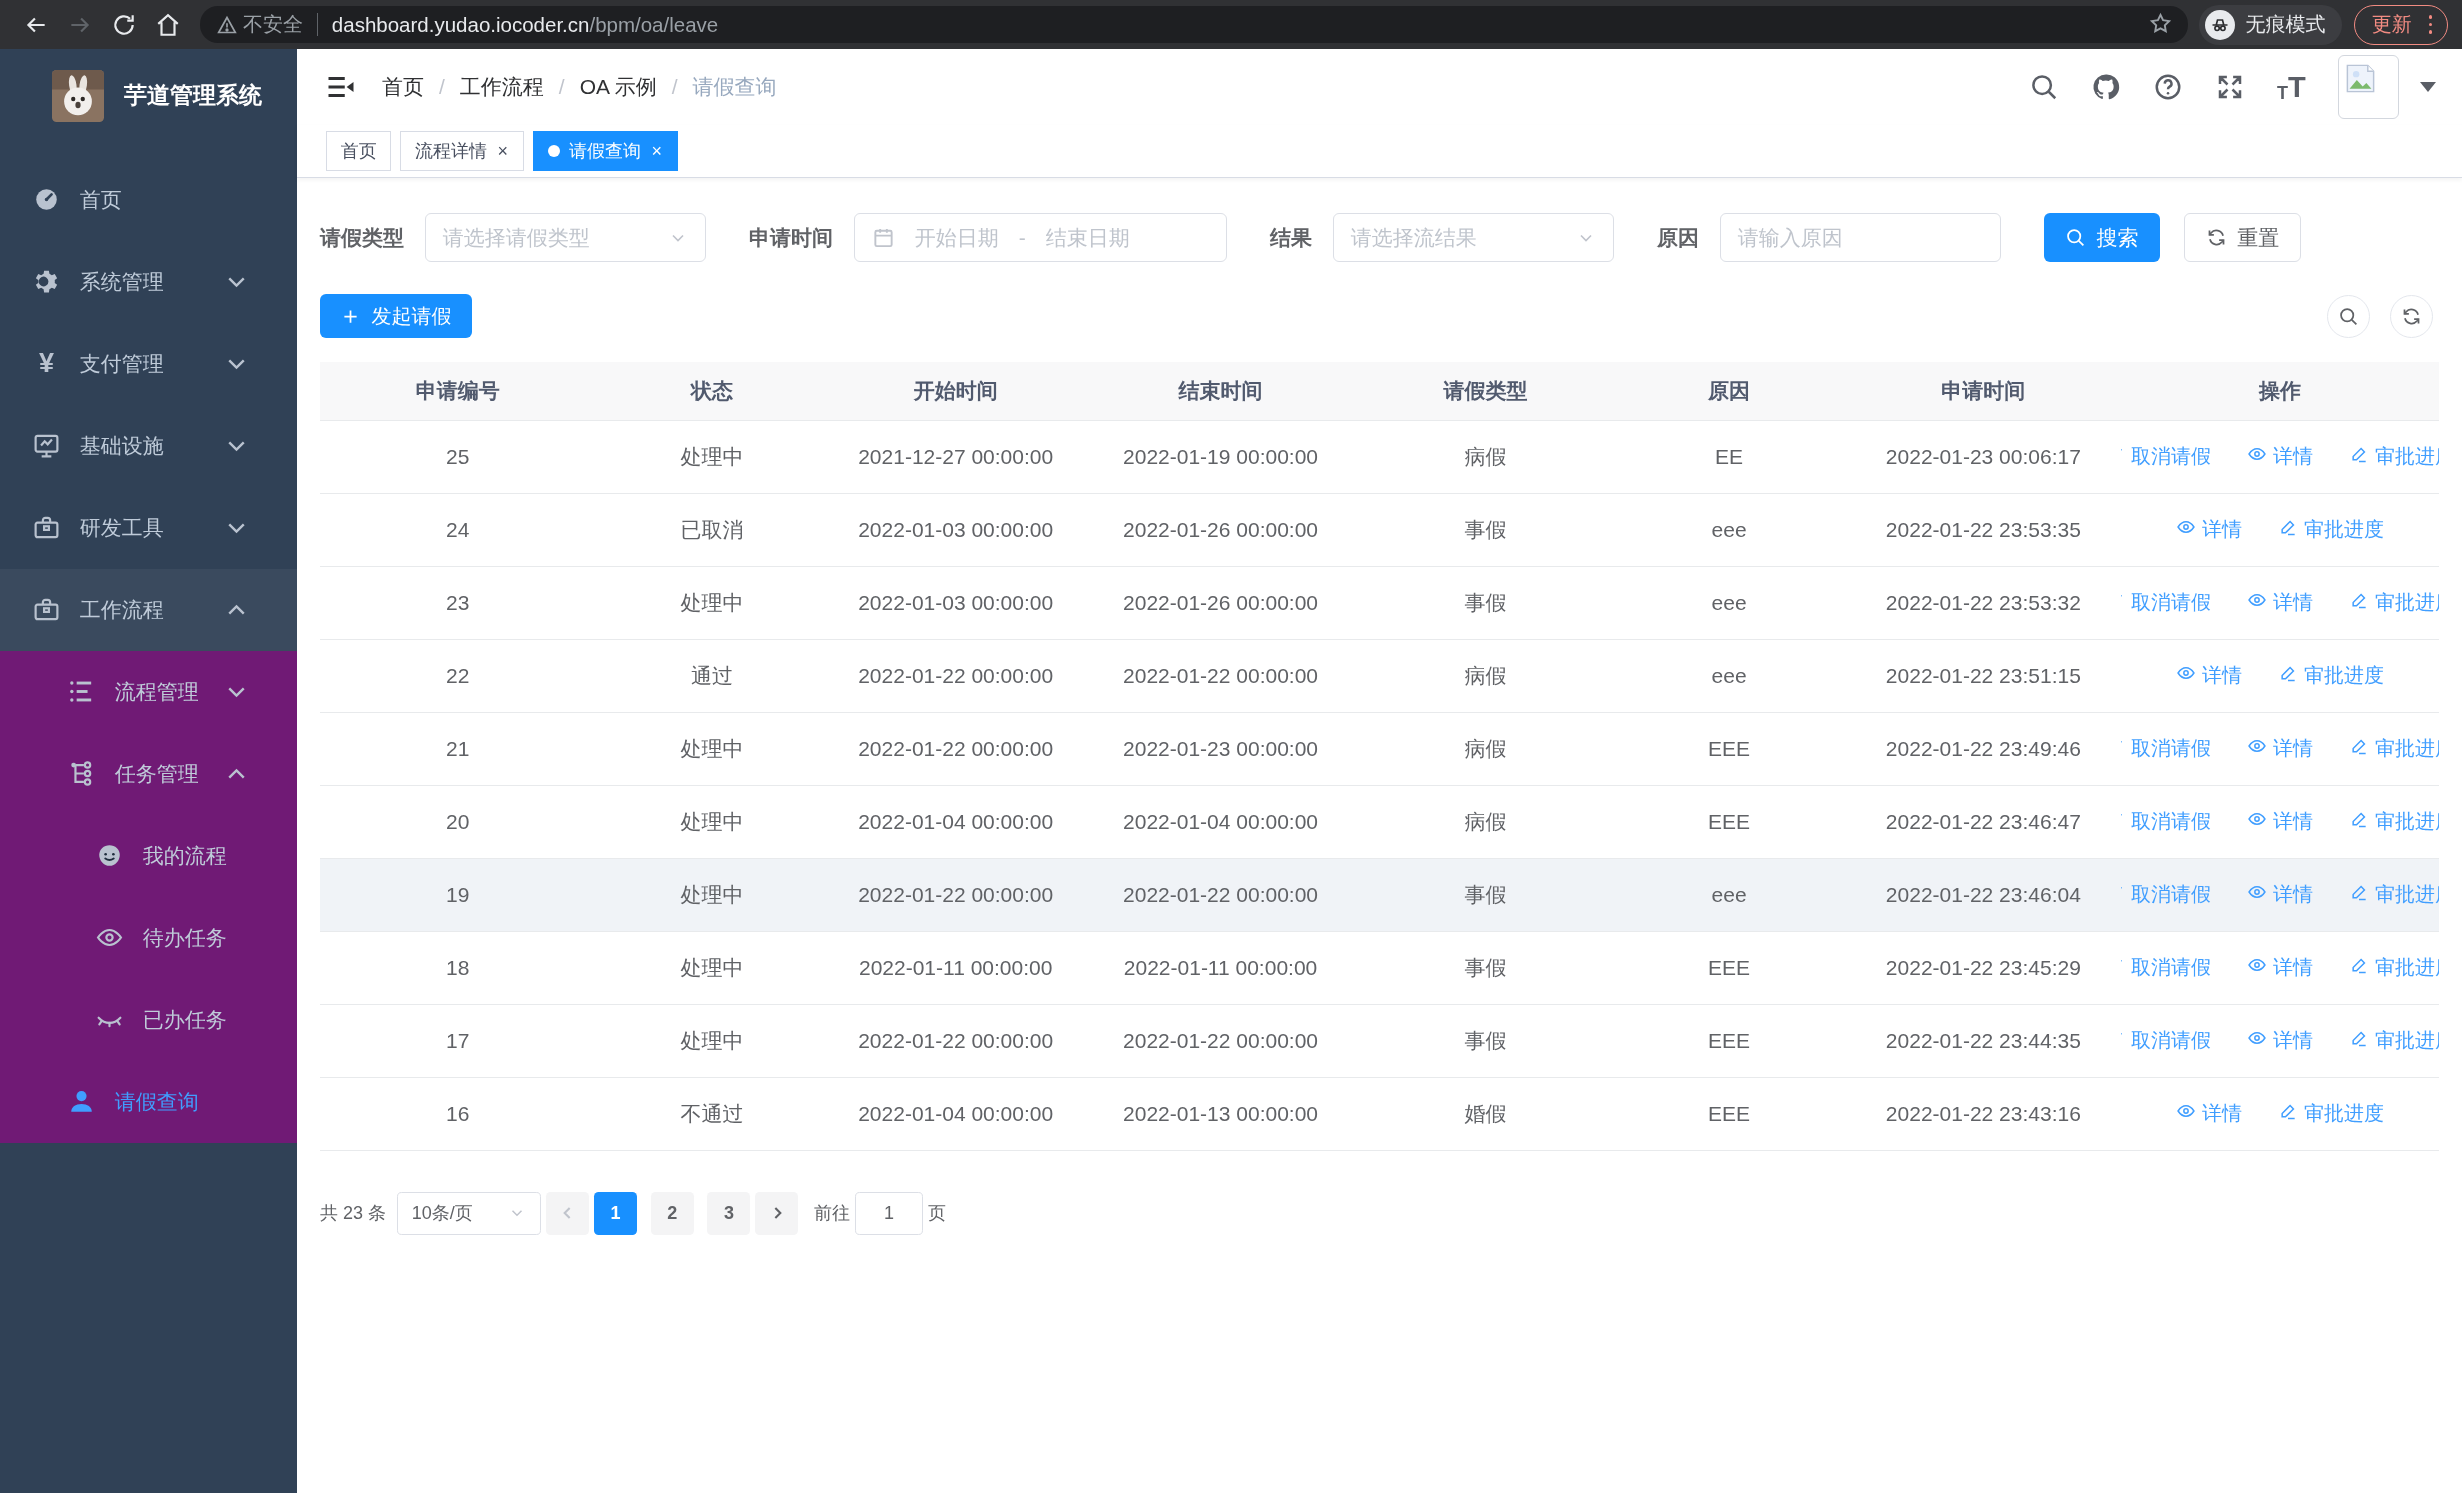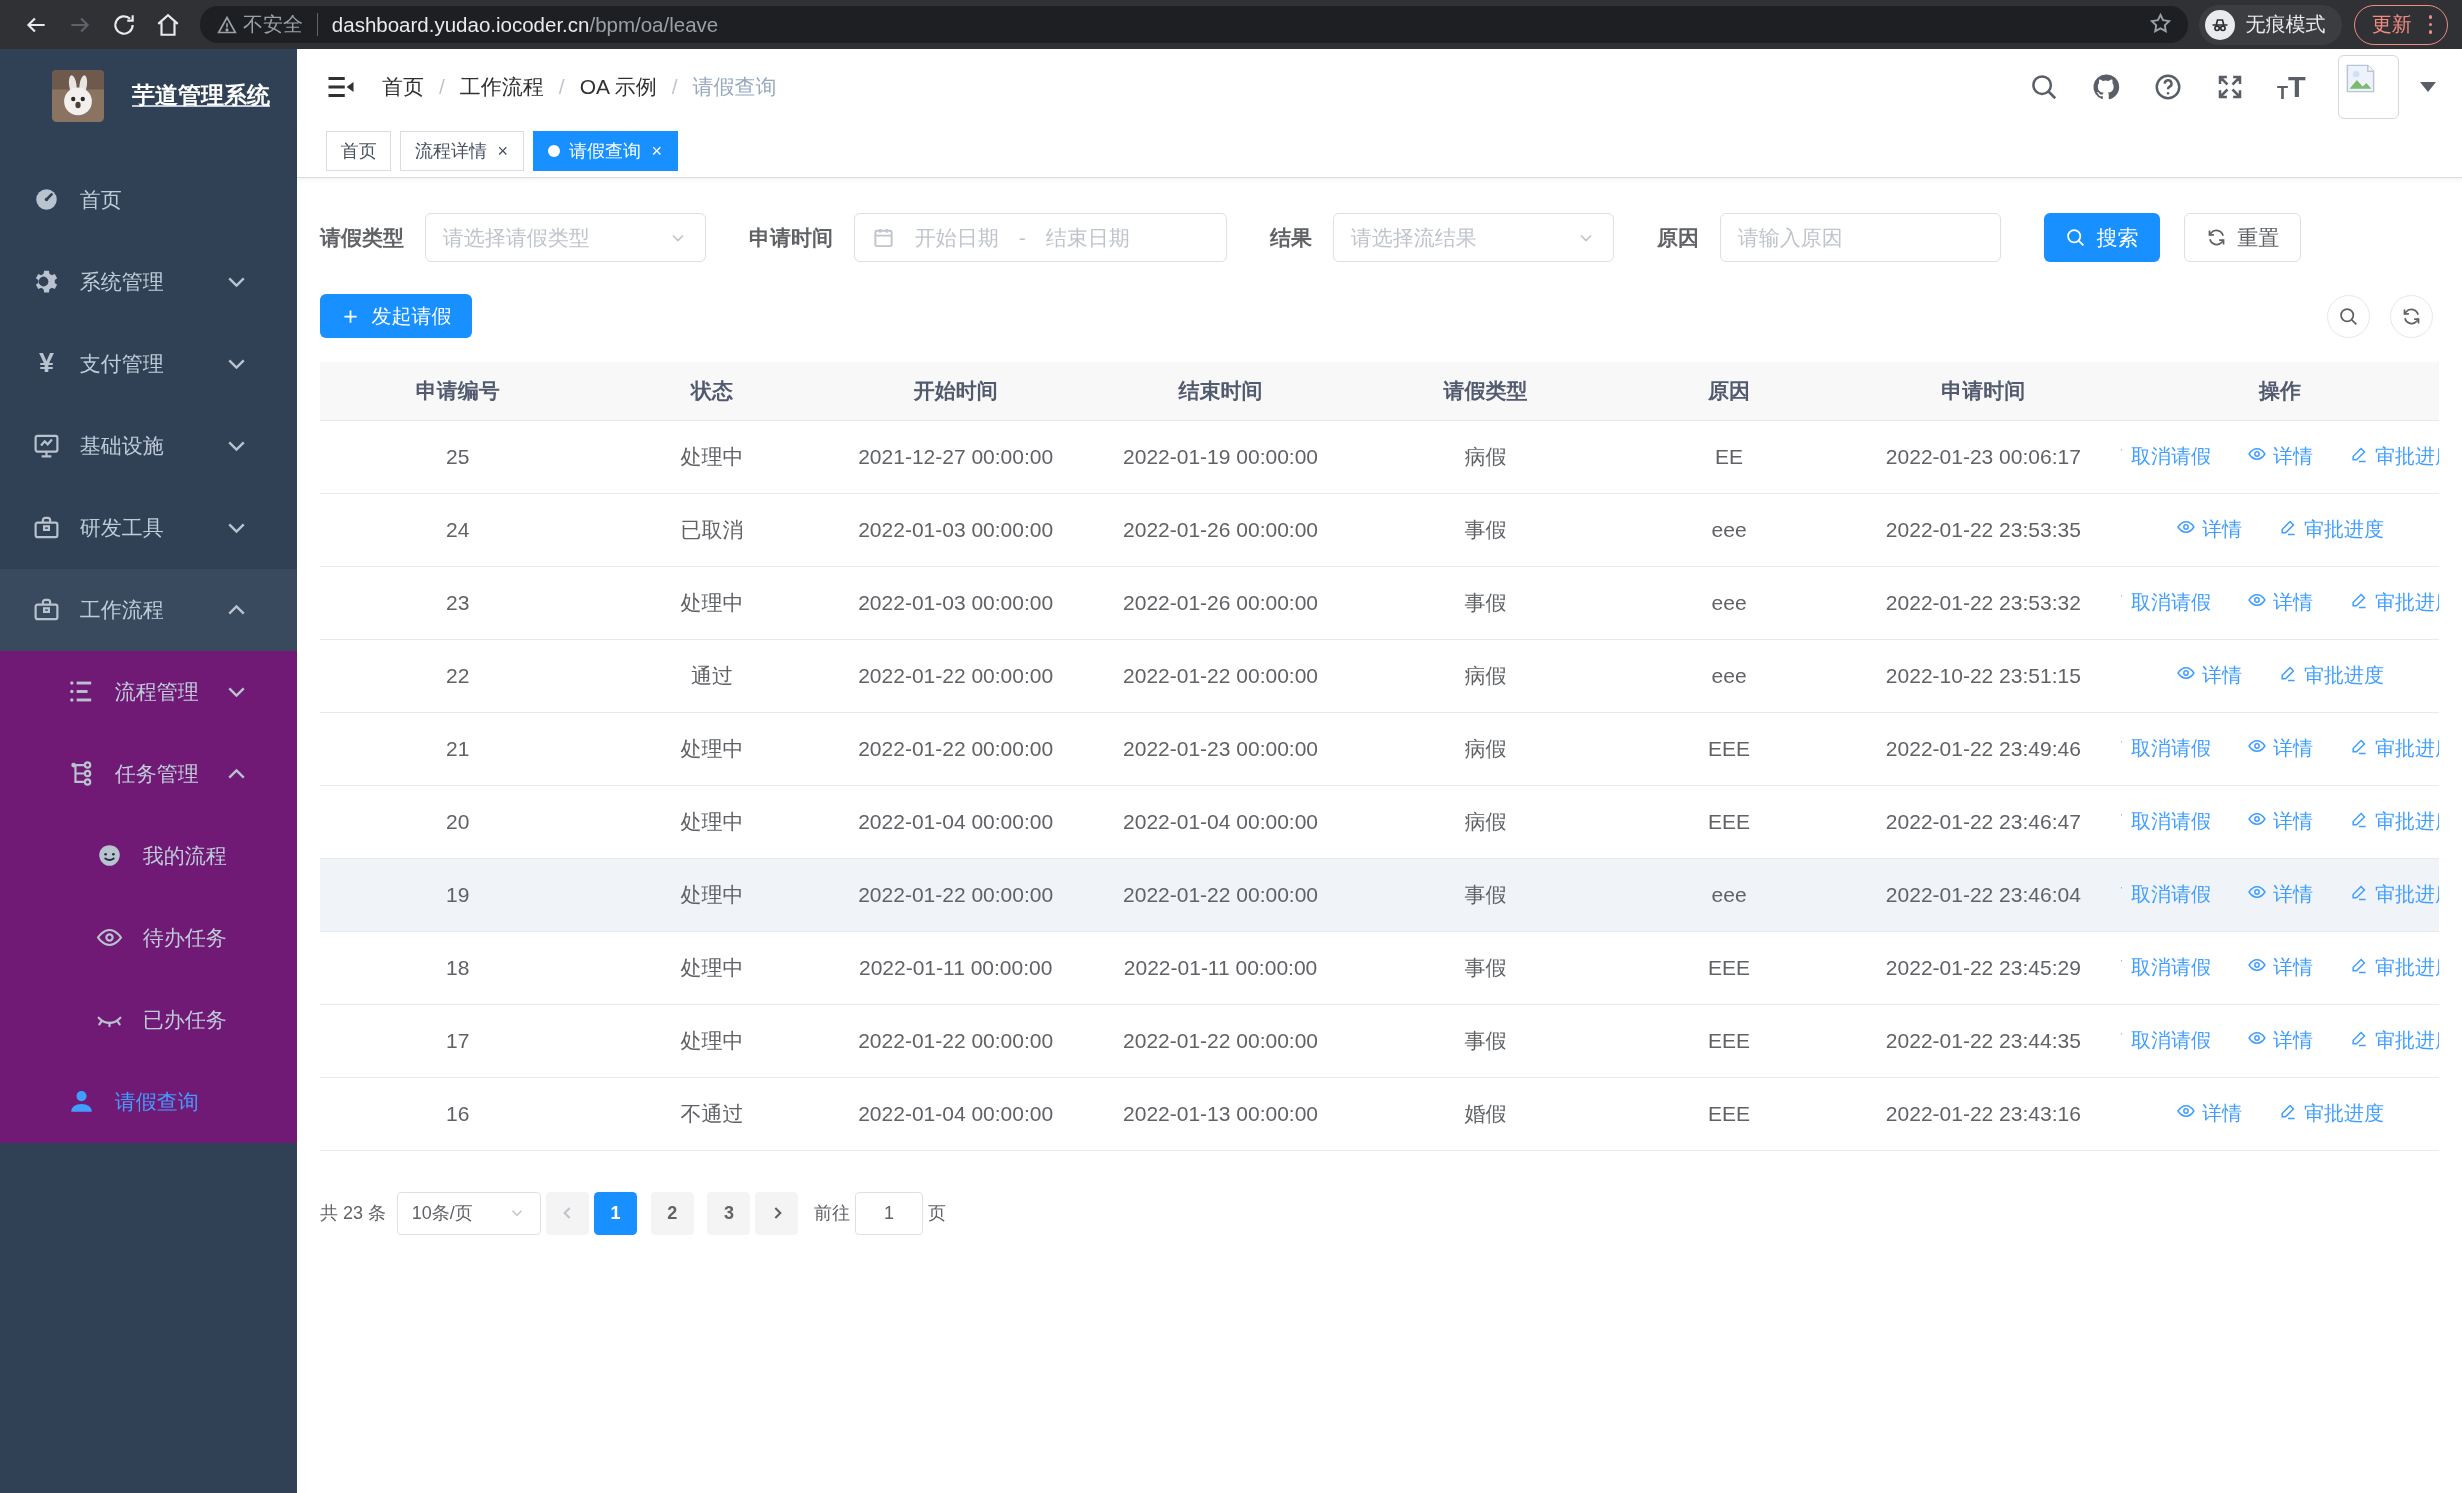--- a/index.html
+++ b/index.html
@@ -26,21 +26,21 @@
   .incog-circle svg { width:20px; height:20px; }
   .update { height:40px; border-radius:20px; border:1.5px solid #f28b82; color:#f28b82; display:flex; align-items:center; gap:13.7px; padding:0 12px 0 16.7px; font-size:20px; margin-left:12px; flex-shrink:0; }
   .kebab { display:flex; flex-direction:column; gap:3.8px; padding:3px; }
   .kebab i { width:3.8px; height:3.8px; border-radius:50%; background:#f28b82; }
 
   
   .app { flex:1; display:flex; min-height:0; }
 
   
   .sidebar { width:297px; background:#304156; flex-shrink:0; color:#bfcbd9; overflow:hidden; }
-  .logo { height:93px; display:flex; align-items:center; gap:28px; padding-left:52px;text-decoration:underline; }
+  .logo { height:93px; display:flex; align-items:center; gap:20px; padding-left:52px; }
   .logo-avatar { width:52px; height:52px; border-radius:4.6px; overflow:hidden; flex-shrink:0; }
   .logo-title { color:#fff; font-size:23px; font-weight:700; white-space:nowrap; }
   .menu { padding-top:16.7px; }
   .menu-item { height:82px; display:flex; align-items:center; font-size:21px; position:relative; cursor:pointer; white-space:nowrap; }
   .lvl1 { padding-left:30px; }
   .lvl2 { padding-left:65px; }
   .lvl3 { padding-left:93px; }
   .menu-item .icn { width:33px; display:flex; justify-content:center; margin-right:16.7px; color:#b9c2cf; flex-shrink:0; }
   .menu-item .icn svg { width:29px; height:29px; }
   .yen { font-size:27px; font-weight:700; line-height:1; }
@@ -639,21 +639,21 @@
                   </div>
                 </td>
               </tr>
               <tr>
                 <td>22</td>
                 <td>通过</td>
                 <td>2022-01-22 00:00:00</td>
                 <td>2022-01-22 00:00:00</td>
                 <td>病假</td>
                 <td>eee</td>
-                <td>2022-10-22 23:51:15</td>
+                <td>2022-01-22 23:51:15</td>
                 <td>
                   <div class="actions">
                     <span class="action-link">
                       <span class="icn"><svg viewBox="0 0 24 24" fill="none" stroke="currentColor" stroke-width="1.8">
                           <path d="M2.5 12S6.5 5.8 12 5.8 21.5 12 21.5 12 17.5 18.2 12 18.2 2.5 12 2.5 12z"></path>
                           <circle cx="12" cy="12" r="2.6"></circle>
                         </svg></span>
                       <span>详情</span>
                     </span>
                     <span class="action-link">

